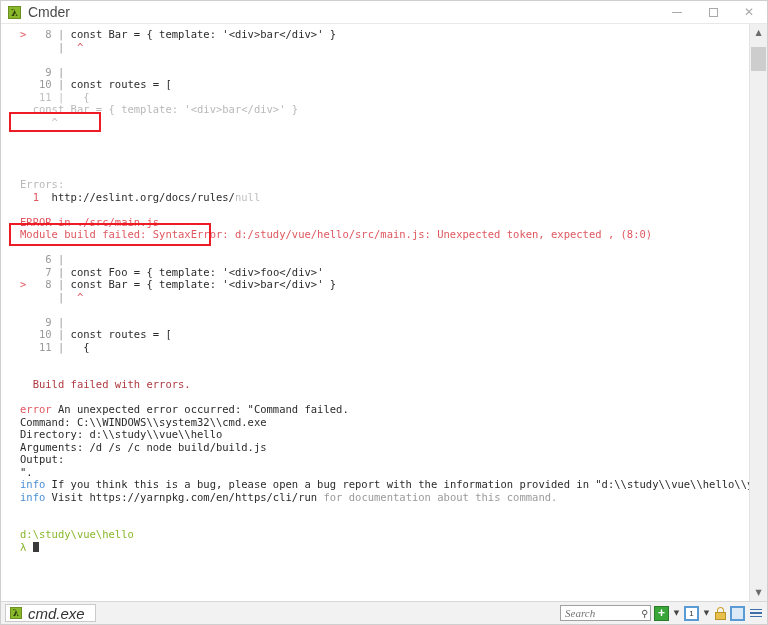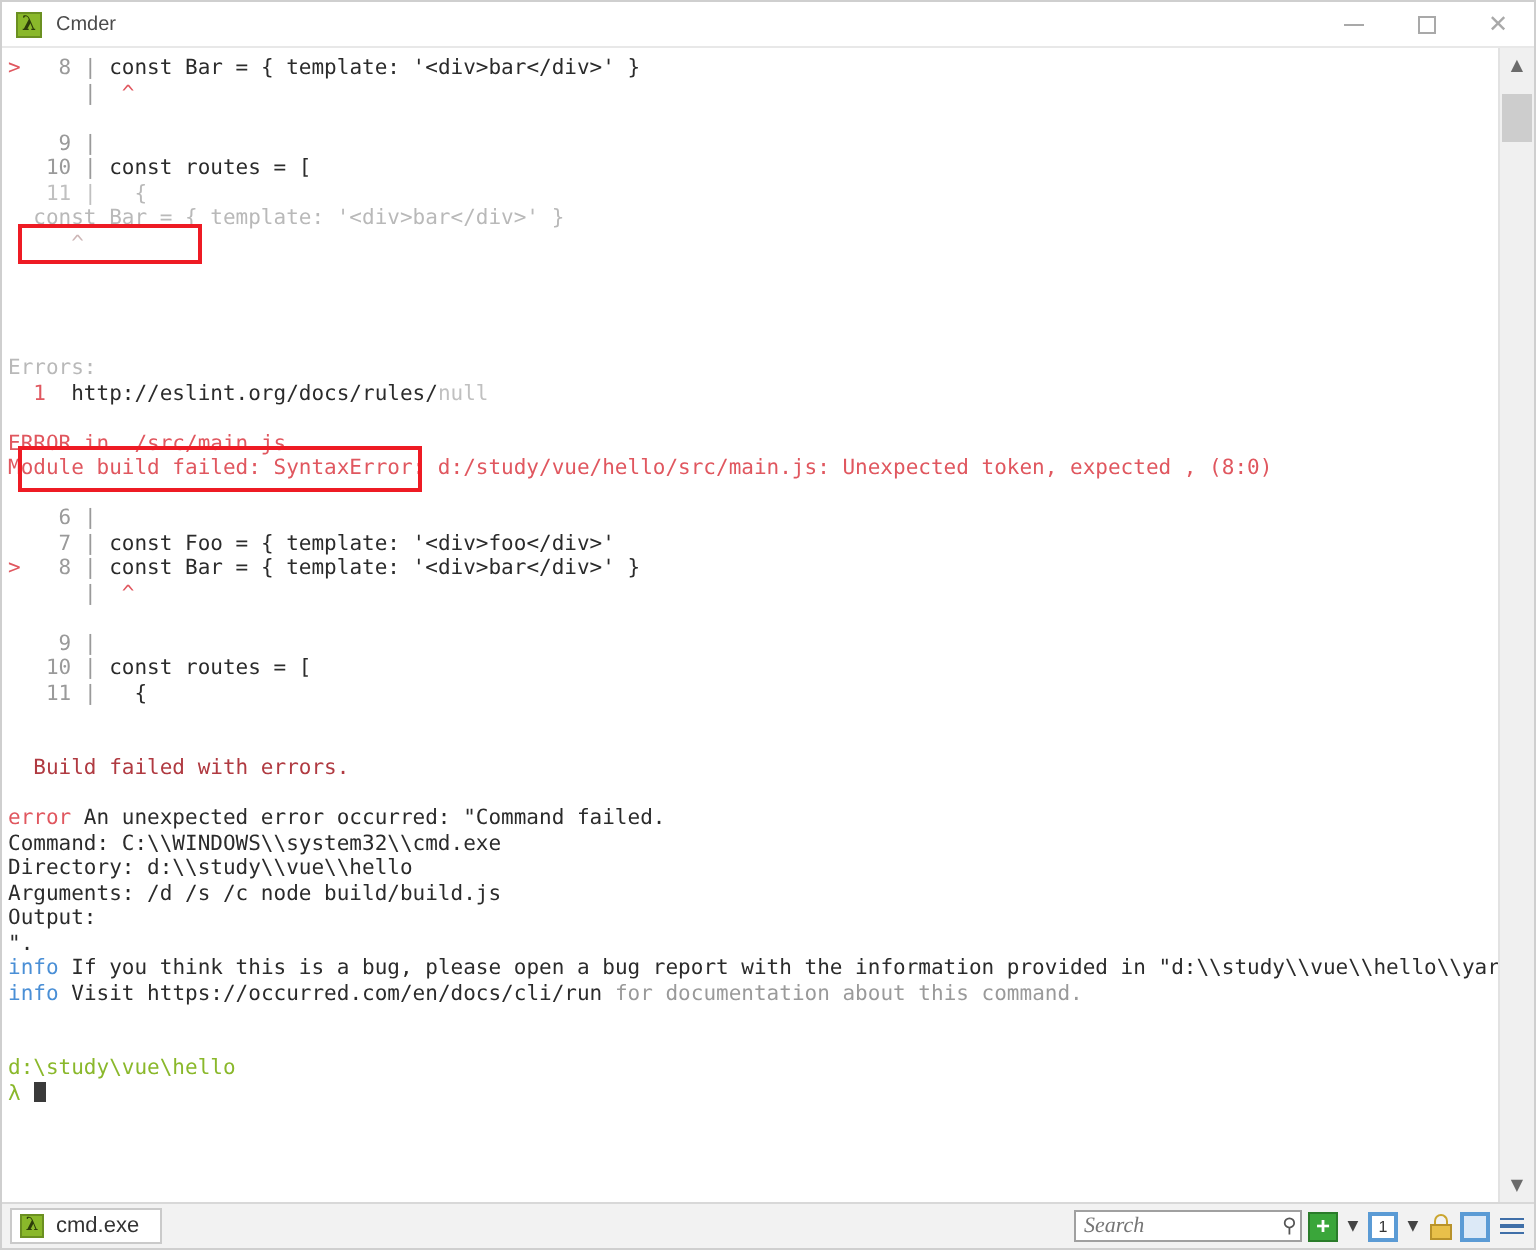--- a/index.html
+++ b/index.html
@@ -48,21 +48,21 @@
     box-sizing: border-box;
     color: #2d3d0a;
     font-family: "DejaVu Serif", "Liberation Serif", serif;
     font-size: 10px;
     line-height: 11px;
     text-align: center;
     font-weight: bold;
   }
   .title-text {
     font-family: "Liberation Sans", sans-serif;
-    font-size: 10px;
+    font-size: 14px;
     color: #4b4b4b;
   }
   .win-buttons {
     position: absolute;
     right: 0;
     top: 0;
     height: 22px;
     display: flex;
     align-items: center;
   }
@@ -106,20 +106,21 @@
     overflow: hidden;
   }
   .line {
     height: 12.5px;
     line-height: 12.5px;
     font-size: 10.5px;
     white-space: pre;
     padding-left: 3px;
     color: #2b2b2b;
     letter-spacing: 0px;
+    margin-left: 16px;
   }
   .c-red      { color: #e0575f; }
   .c-red-dk   { color: #b03a41; }
   .c-gray     { color: #9a9a9a; }
   .c-gray-lt  { color: #c0c0c0; }
   .c-dark     { color: #2b2b2b; }
   .c-blue     { color: #4a8fd6; }
   .c-green    { color: #8ab82b; }
   .c-faded    { color: #cdb6b6; }
   .c-faded-d  { color: #b9b9b9; }
@@ -203,30 +204,31 @@
     box-sizing: border-box;
     color: #2d3d0a;
     font-family: "DejaVu Serif", "Liberation Serif", serif;
     font-size: 9px;
     line-height: 10px;
     text-align: center;
     font-weight: bold;
   }
   .tab-label {
     font-family: "Liberation Sans", sans-serif;
-    font-size: 11px;
+    font-size: 15px;
     color: #333333;
+    font-style: italic;
   }
   .status-right {
     display: flex;
     align-items: center;
     gap: 3px;
   }
   .search-box {
-    width: 114px;
+    width: 91px;
     height: 16px;
     background: #ffffff;
     border: 1px solid #a0a0a0;
     display: flex;
     align-items: center;
     padding: 0 2px 0 4px;
     box-sizing: border-box;
     justify-content: space-between;
   }
   .search-input {
@@ -368,21 +370,21 @@
         <div class="line"><span class="c-dark"></span>&nbsp;</div>
         <div class="line"><span class="c-red-dk">  Build failed with errors.</span></div>
         <div class="line"><span class="c-dark"></span>&nbsp;</div>
         <div class="line"><span class="c-red">error</span><span class="c-dark"> An unexpected error occurred: "Command failed.</span></div>
         <div class="line"><span class="c-dark">Command: C:\\WINDOWS\\system32\\cmd.exe</span></div>
         <div class="line"><span class="c-dark">Directory: d:\\study\\vue\\hello</span></div>
         <div class="line"><span class="c-dark">Arguments: /d /s /c node build/build.js</span></div>
         <div class="line"><span class="c-dark">Output:</span></div>
         <div class="line"><span class="c-dark">".</span></div>
         <div class="line"><span class="c-blue">info</span><span class="c-dark"> If you think this is a bug, please open a bug report with the information provided in "d:\\study\\vue\\hello\\yarn-error.log".</span></div>
-        <div class="line"><span class="c-blue">info</span><span class="c-dark"> Visit https://occurred.com/en/docs/cli/run </span><span class="c-gray">for documentation about this command.</span></div>
+        <div class="line"><span class="c-blue">info</span><span class="c-dark"> Visit https://yarnpkg.com/en/https/cli/run </span><span class="c-gray">for documentation about this command.</span></div>
         <div class="line"><span class="c-dark"></span>&nbsp;</div>
         <div class="line"><span class="c-dark"></span>&nbsp;</div>
         <div class="line"><span class="c-green">d:\study\vue\hello</span></div>
         <div class="line"><span class="c-green">λ </span><span class="cursor-block"></span></div>
       <div class="annot" id="annot-1"></div>
       <div class="annot" id="annot-2"></div>
     </div>
     <div class="scrollbar">
       <div class="sb-arrow">▲</div>
       <div class="sb-track">

